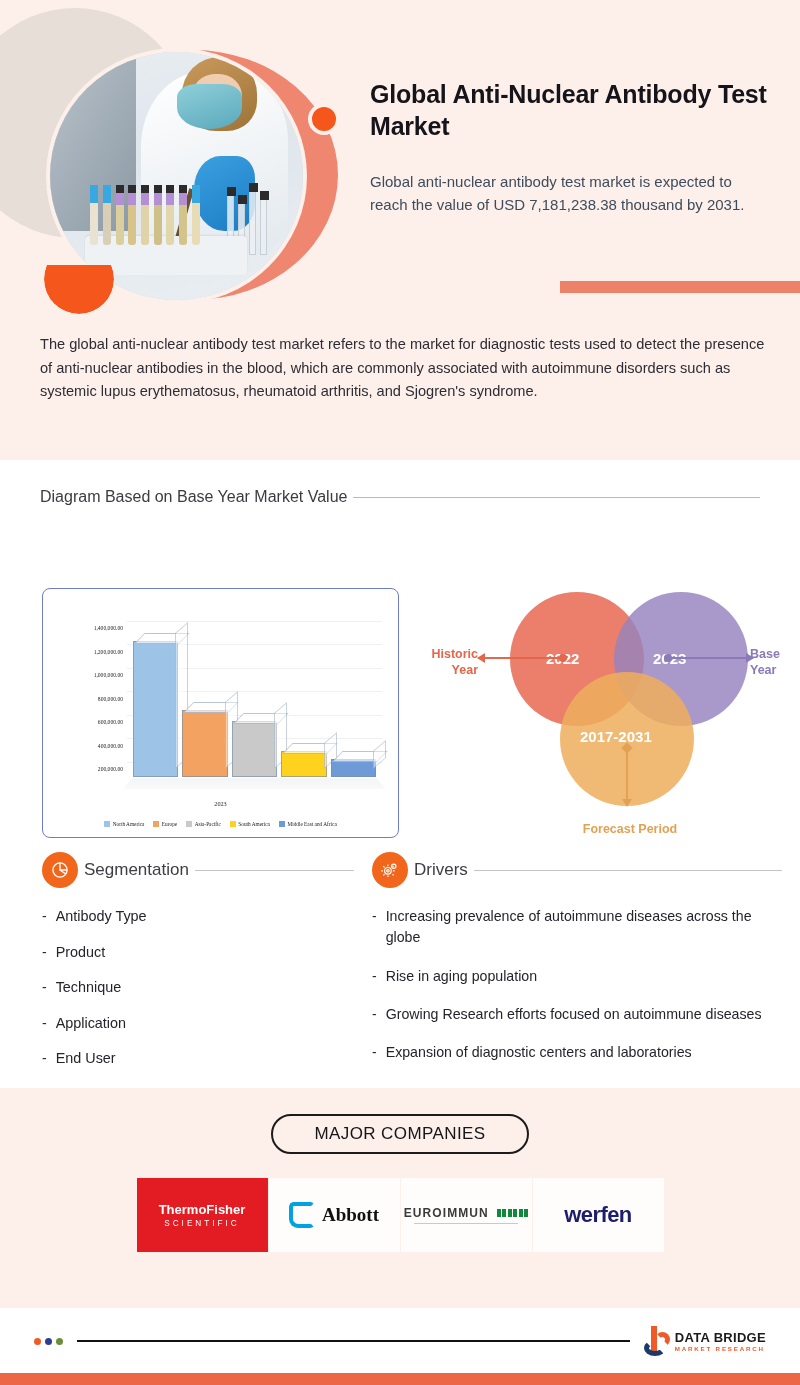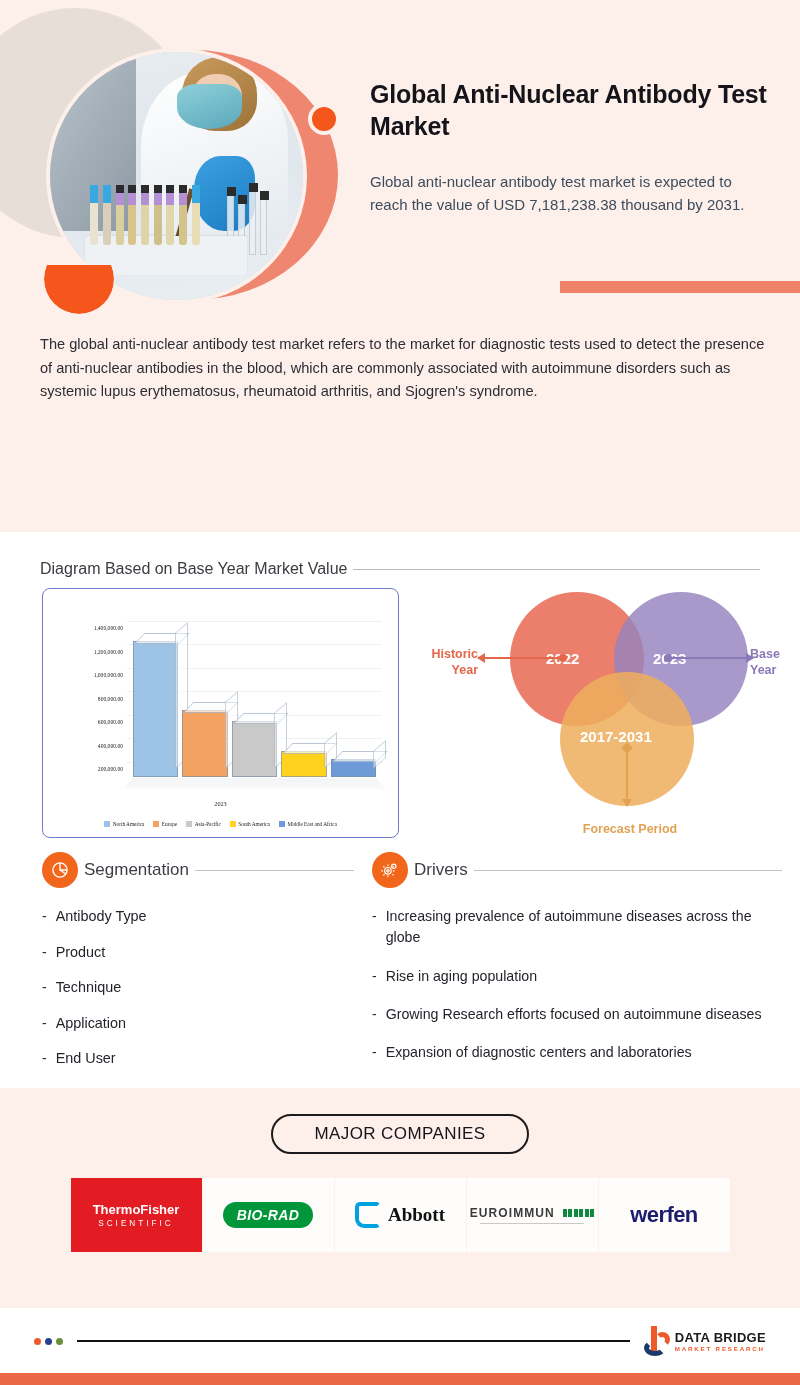--- a/index.html
+++ b/index.html
@@ -7,21 +7,21 @@
     width: 800px; height: 1385px;
     font-family: "Liberation Sans", sans-serif;
     background: #ffffff;
     overflow: hidden;
     position: relative;
   }
 
   
   .hero {
     position: relative;
-    height: 532px;
+    height: 460px;
     background: #FDF0EB;
     overflow: hidden;
   }
   .hero-beige-circle {
     position: absolute;
     left: -40px; top: 8px;
     width: 230px; height: 230px;
     border-radius: 50%;
     background: #E7DED8;
   }
@@ -499,25 +499,20 @@
 
 <div class="companies">
   <div class="mc-pill">MAJOR COMPANIES</div>
   <div class="logos">
 
     <div class="logo-box logo-thermo">
       <div class="tf-1">ThermoFisher</div>
       <div class="tf-2">SCIENTIFIC</div>
     </div>
 
-    <div class="logo-box">
-      <div class="br-pill">
-        <div class="br-txt">BIO-RAD</div>
-      </div>
-    </div>
 
     <div class="logo-box">
       <div class="ab-wrap">
         <div class="ab-mark"></div>
         <div class="ab-txt">Abbott</div>
       </div>
     </div>
 
     <div class="logo-box">
       <div class="eu-wrap">

